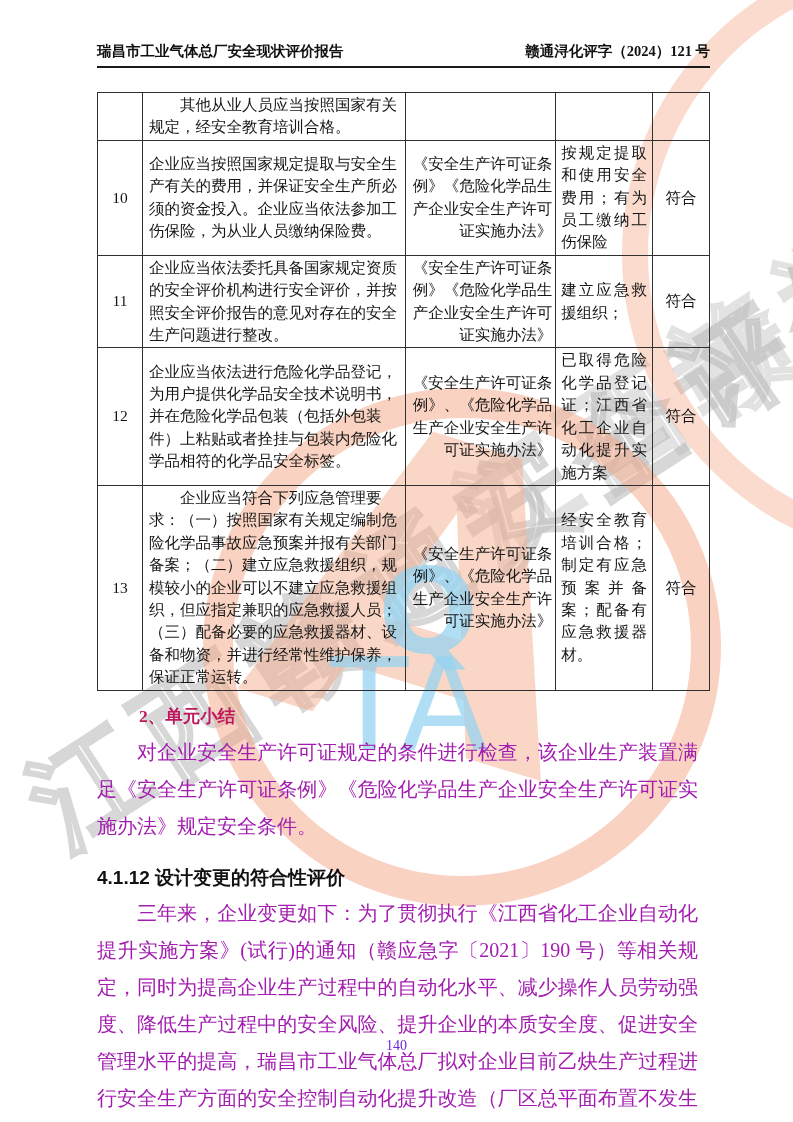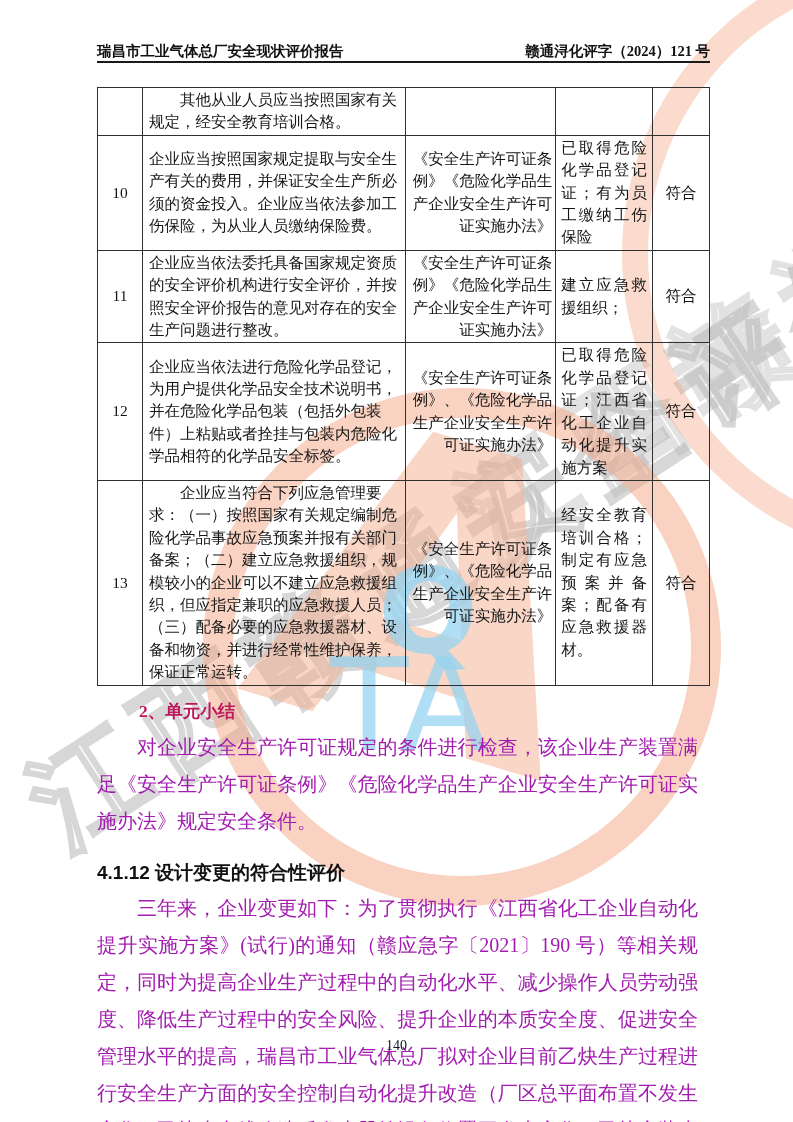--- a/index.html
+++ b/index.html
@@ -40,21 +40,21 @@
     color:transparent;-webkit-text-stroke:3px rgba(176,176,176,0.50);
     transform:rotate(-33deg);transform-origin:0 50%;
   }
   .wm-d1{left:42px;top:760px;}
   .wm-d2{left:470px;top:470px;-webkit-text-stroke:3px rgba(182,182,182,0.40);}
   
   .content{position:absolute;left:97px;top:42px;width:613px;z-index:1;}
   .hdr{
     display:flex;justify-content:space-between;align-items:flex-end;
     font-size:14.5px;font-weight:bold;color:#111;
-    border-bottom:2px solid #1a1a1a;
+    border-bottom:2px solid #1a1a1a;padding-bottom:5px;
   }
   .doc-table{
     border-collapse:collapse;width:613px;margin-top:24px;
     font-size:15.5px;line-height:22.4px;color:#151515;
   }
   .doc-table td{
     border:1.5px solid #303030;
     padding:1px 6px;vertical-align:middle;
     background:transparent;
   }
@@ -77,21 +77,21 @@
     margin:4px 12px 0 0;font-size:20px;line-height:37px;
     text-align:justify;text-indent:2em;color:#a21caf;
   }
   .h-design{
     margin:20px 0 4px 0;
     font-family:"Liberation Sans","DejaVu Sans",sans-serif;
     font-size:19px;font-weight:bold;color:#111;
   }
   .footer{
     position:absolute;left:0;right:0;top:1038px;z-index:1;
-    text-align:center;font-size:14px;color:#0f172a;
+    text-align:center;font-size:14px;color:#6d28d9;
     font-family:"Liberation Serif","DejaVu Serif",serif;
   }
 </style>
 </head>
 <body>
 
 <div class="page">
 
   <div class="wm">
     <div class="wm-diag wm-d1">江西赣通安全评价</div>
@@ -125,21 +125,21 @@
               <span class="ind">其他从业人员应当按照国家有关规定，经安全教育培训合格。</span>
             </td>
           <td class="c-basis"></td>
           <td class="c-status"></td>
           <td class="c-result"></td>
         </tr>
         <tr class="r1">
           <td class="c-no">10</td>
           <td class="c-content">企业应当按照国家规定提取与安全生产有关的费用，并保证安全生产所必须的资金投入。企业应当依法参加工伤保险，为从业人员缴纳保险费。</td>
           <td class="c-basis">《安全生产许可证条例》《危险化学品生产企业安全生产许可证实施办法》</td>
-          <td class="c-status">已取得危险化学品登记证；有为员工缴纳工伤保险</td>
+          <td class="c-status">按规定提取和使用安全费用；有为员工缴纳工伤保险</td>
           <td class="c-result">符合</td>
         </tr>
         <tr class="r2">
           <td class="c-no">11</td>
           <td class="c-content">企业应当依法委托具备国家规定资质的安全评价机构进行安全评价，并按照安全评价报告的意见对存在的安全生产问题进行整改。</td>
           <td class="c-basis">《安全生产许可证条例》《危险化学品生产企业安全生产许可证实施办法》</td>
           <td class="c-status">建立应急救援组织；</td>
           <td class="c-result">符合</td>
         </tr>
         <tr class="r3">

